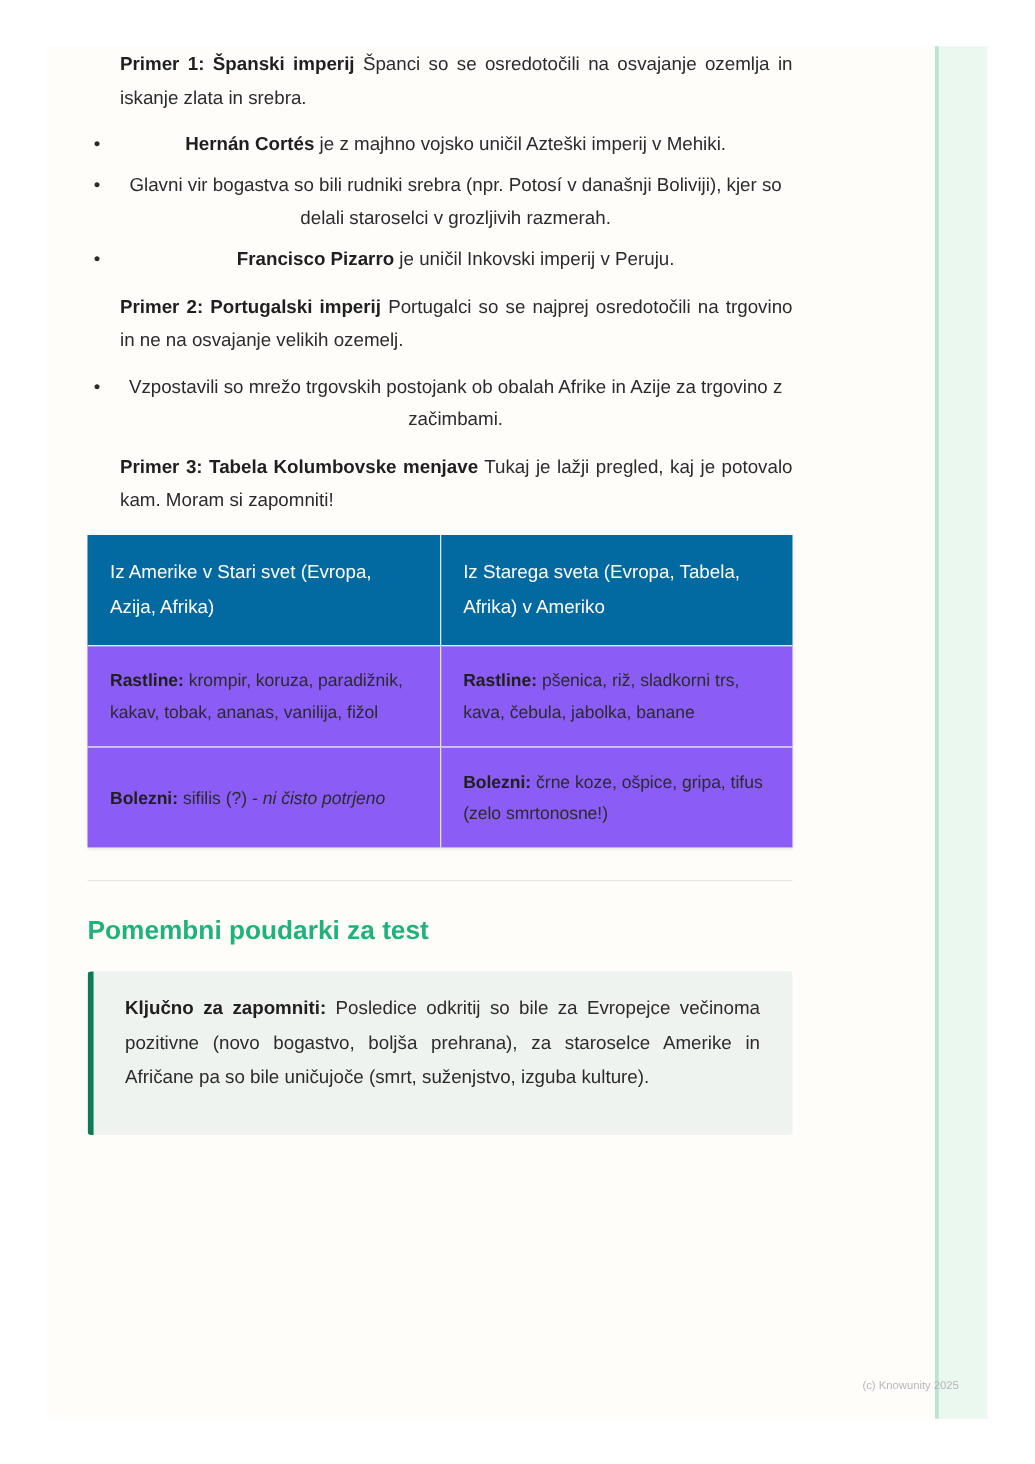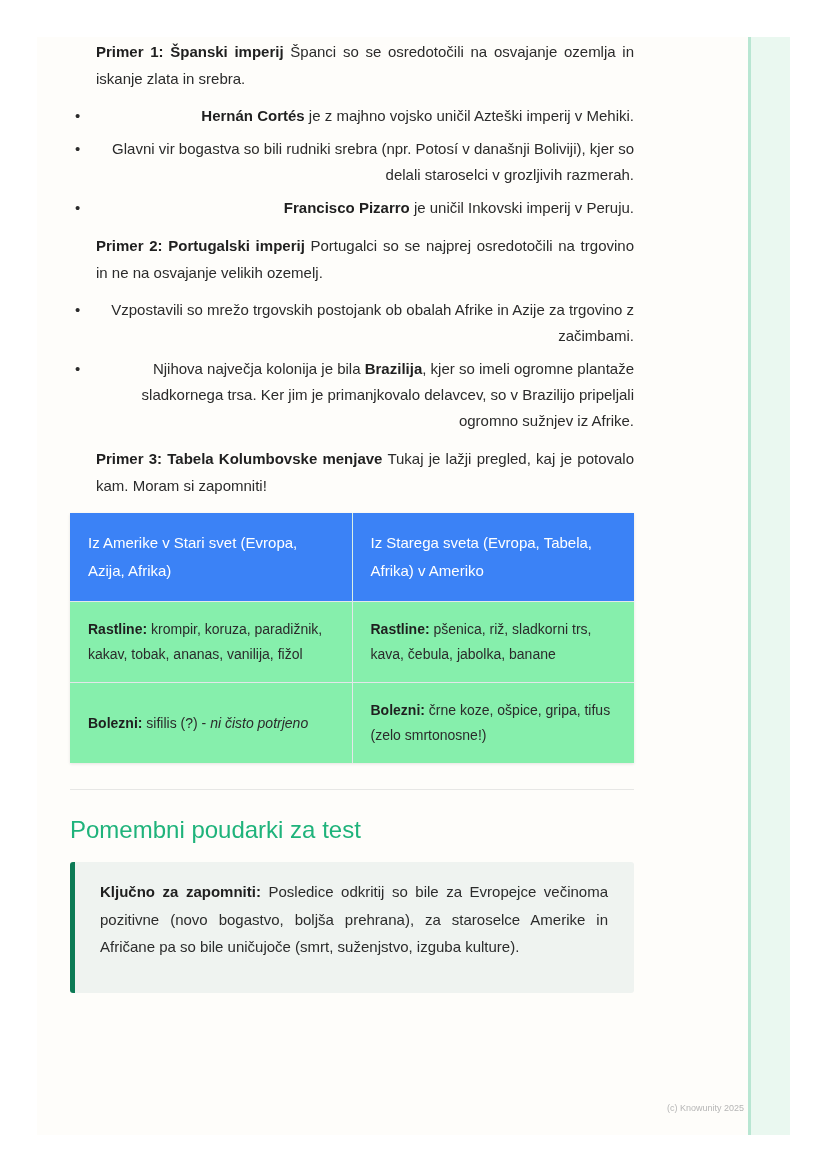--- a/index.html
+++ b/index.html
@@ -16,50 +16,50 @@
       background: #eaf8f0; border-left: 3px solid #b8e6d2; box-sizing: border-box;
     }
     .content {
       position: absolute; left: 70px; top: 38px; width: 564px;
       font-size: 15px; line-height: 27px;
     }
     p { margin: 0; text-align: justify; }
     b { font-weight: bold; color: #1f1f1f; }
     .para { margin-bottom: 11px; margin-left: 26px; }
     ul { margin: 0 0 11px 0; padding-left: 25px; list-style: none; }
-    ul li { position: relative; margin-bottom: 7px; line-height: 26px; text-align: right; }
+    ul li { position: relative; margin-bottom: 7px; line-height: 26px; text-align: center; }
     ul li::before { content: "•"; position: absolute; left: -20px; top: 0; font-size: 15px; }
     table {
       width: 564px; border-collapse: collapse; margin-top: 14px; font-size: 14px; line-height: 25px;
       box-shadow: 0 1px 3px rgba(0,0,0,0.10);
     }
     th {
-      background: #3b82f6; color: #ffffff; font-weight: normal; text-align: left;
+      background: #0369a1; color: #ffffff; font-weight: normal; text-align: left;
       padding: 16px 18px; font-size: 15px; line-height: 28px; vertical-align: middle;
       border-right: 1px solid #d9efe5; width: 50%;
     }
     th:last-child { border-right: none; }
     td {
       padding: 15px 18px; vertical-align: middle; border-top: 1px solid #e4e7ea;
-      border-right: 1px solid #e4e7ea; height: 50px; background: #86efac;
+      border-right: 1px solid #e4e7ea; height: 50px; background: #8b5cf6;
     }
     td:last-child { border-right: none; }
     tr.alt td { background: #f5f8fb; }
     td i { }
     .divider { height: 1px; background: #e7e7e5; margin: 26px 0 0 0; }
     h2 {
-      margin: 24px 0 16px 0; font-size: 24px; font-weight: normal; color: #1fb37b;
+      margin: 24px 0 16px 0; font-size: 21px; font-weight: bold; color: #1fb37b;
       line-height: 32px;
     }
     .callout {
       background: #eff3f0; border-left: 5px solid #0c7a55; border-radius: 3px;
       padding: 16px 26px 32px 25px; font-size: 15px; line-height: 27.5px;
     }
     .footer {
-      position: absolute; left: 667px; top: 1103px; font-size: 9px; color: #b6b6b6;
+      position: absolute; left: 690px; top: 1103px; font-size: 9px; color: #b6b6b6;
     }
   </style>
 </head>
 <body>
 
 <div class="page"></div>
 <div class="side-strip"></div>
 
 <div class="content">
 
@@ -70,21 +70,20 @@
     <li><b>Hernán Cortés</b><span> je z majhno vojsko uničil Azteški imperij v Mehiki.</span></li>
     <li><span>Glavni vir bogastva so bili rudniki srebra (npr. Potosí v današnji Boliviji), kjer so delali staroselci v grozljivih razmerah.</span></li>
     <li><b>Francisco Pizarro</b><span> je uničil Inkovski imperij v Peruju.</span></li>
   </ul>
 
   <p class="para">
     <b>Primer 2: Portugalski imperij</b><span> Portugalci so se najprej osredotočili na trgovino in ne na osvajanje velikih ozemelj.</span>
   </p>
   <ul>
     <li><span>Vzpostavili so mrežo trgovskih postojank ob obalah Afrike in Azije za trgovino z začimbami.</span></li>
-    <li><span>Njihova največja kolonija je bila </span><b>Brazilija</b><span>, kjer so imeli ogromne plantaže sladkornega trsa. Ker jim je primanjkovalo delavcev, so v Brazilijo pripeljali ogromno sužnjev iz Afrike.</span></li>
   </ul>
 
   <p class="para">
     <b>Primer 3: Tabela Kolumbovske menjave</b><span> Tukaj je lažji pregled, kaj je potovalo kam. Moram si zapomniti!</span>
   </p>
 
   <table>
     <thead>
       <tr>
         <th>Iz Amerike v Stari svet (Evropa, Azija, Afrika)</th>

